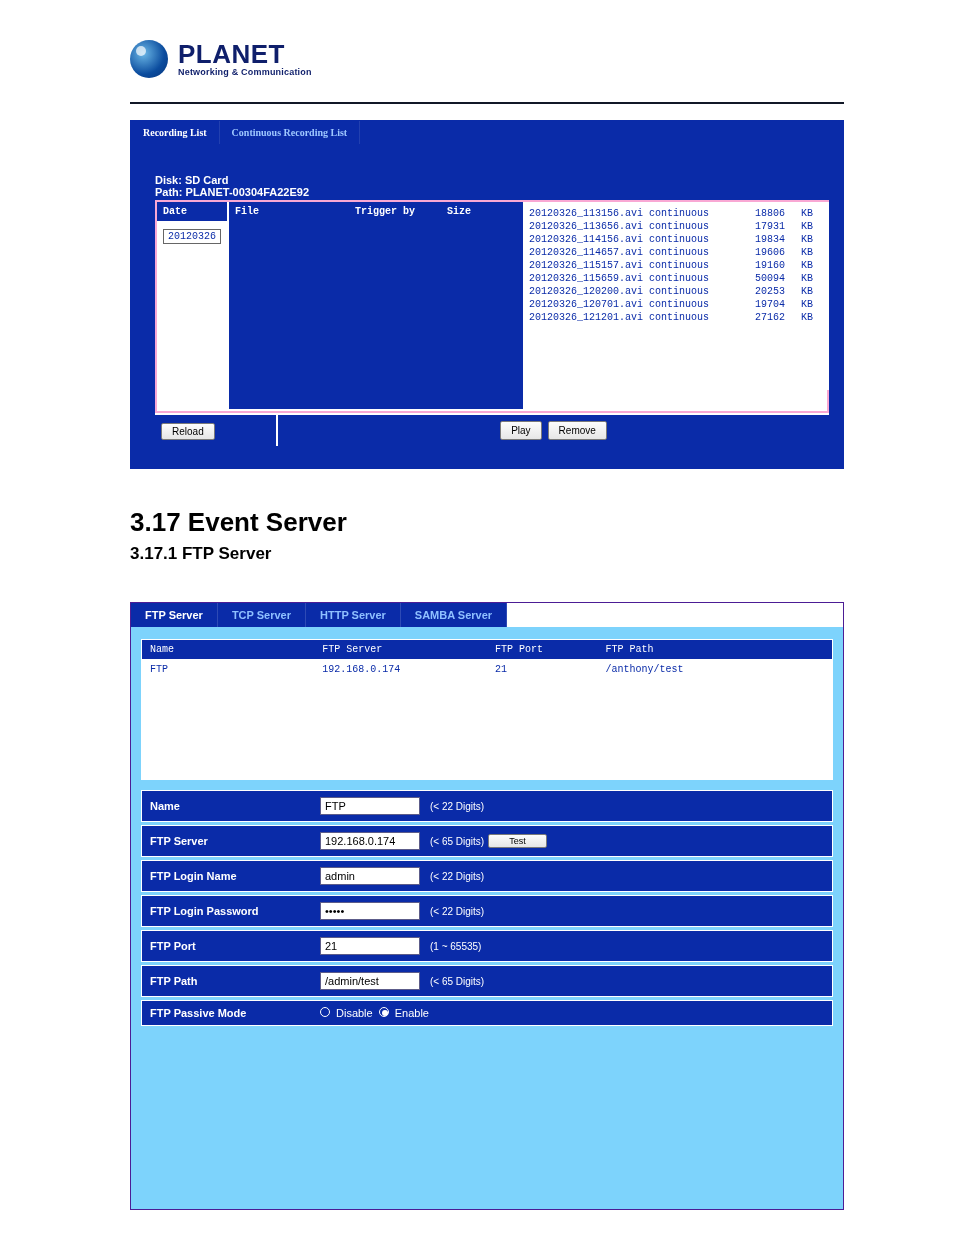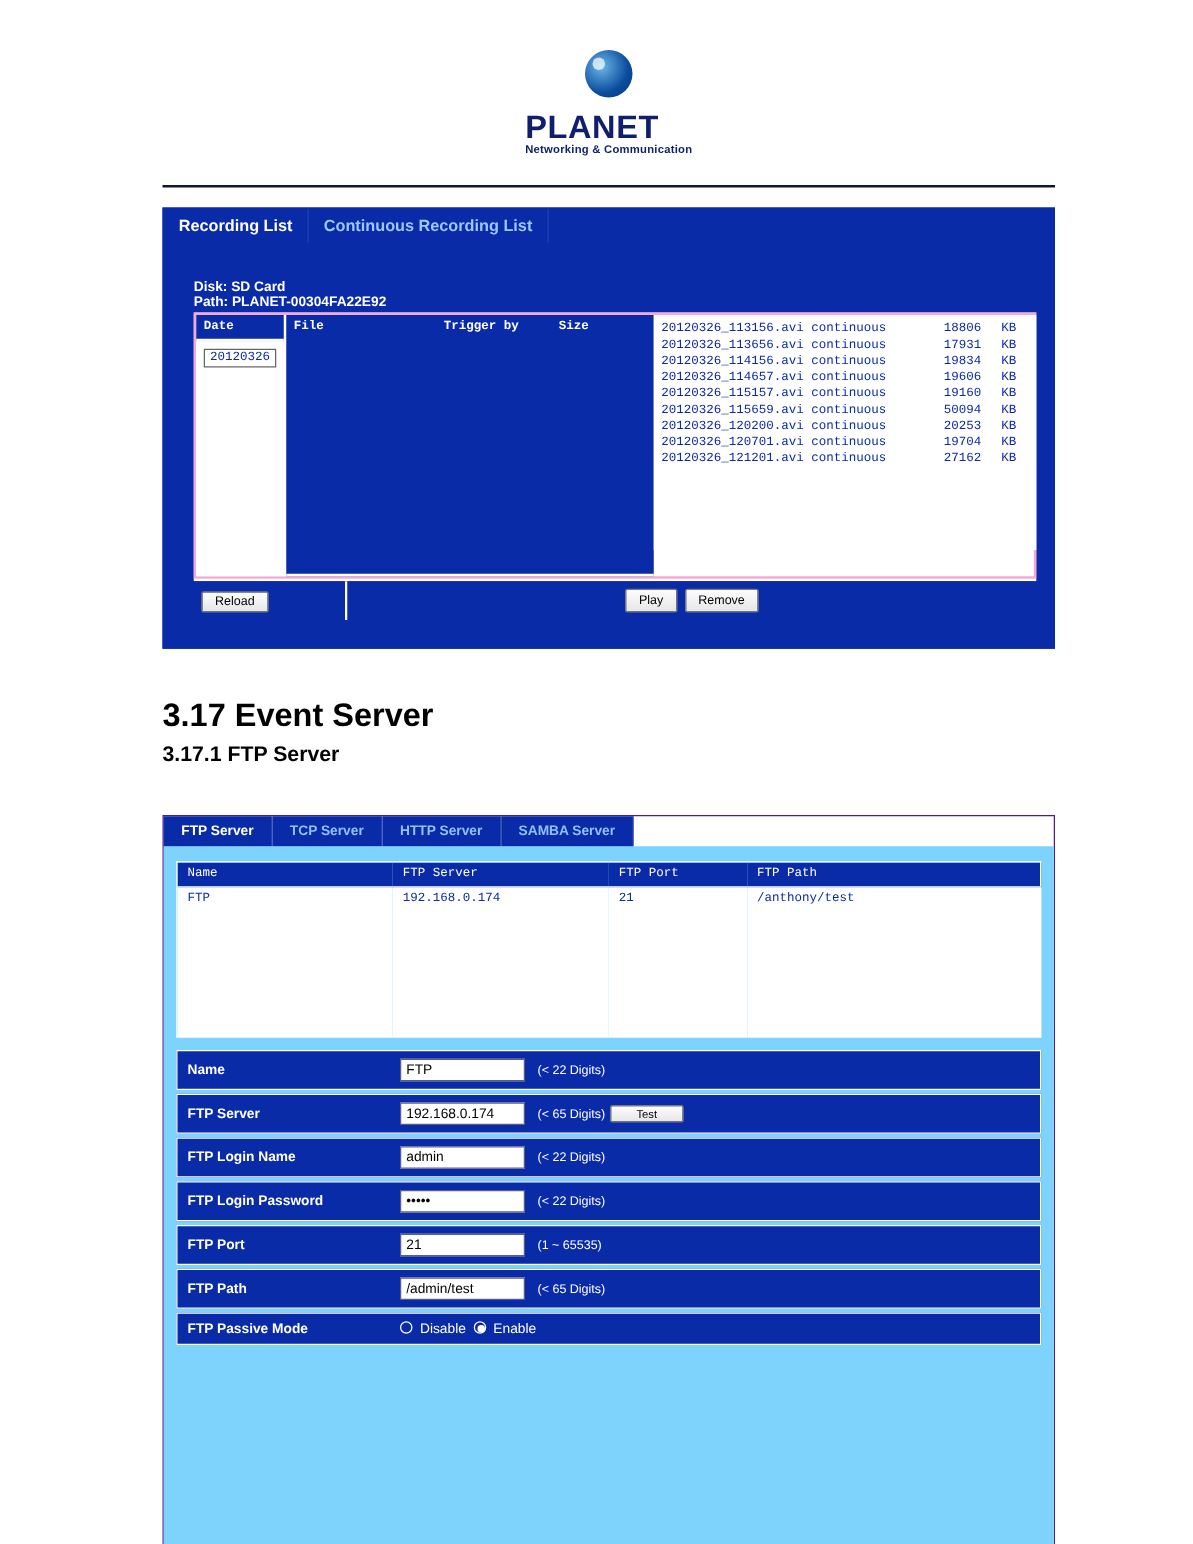--- a/index.html
+++ b/index.html
@@ -1,28 +1,28 @@
 <!DOCTYPE html>
 <html><head>
 <meta charset="utf-8">
 <style>
   * { box-sizing: border-box; margin: 0; padding: 0; }
   body { font-family: Arial, sans-serif; background: #fff; width: 954px; margin: 0 auto; color: #000; }
   .page { padding: 40px 110px 40px 130px; }
   .logo-row { margin-bottom: 24px; }
-  .logo { display: flex; align-items: center; gap: 10px; flex-direction: column; }
+  .logo { display: flex; align-items: center; gap: 10px; }
   .logo-mark { width: 38px; height: 38px; border-radius: 50%; background: radial-gradient(circle at 35% 35%, #6bb7e6 0%, #0b4c9e 60%, #07347a 100%); position: relative; }
   .logo-mark::after { content:""; position:absolute; left:6px; top:6px; width:10px; height:10px; border-radius:50%; background:rgba(255,255,255,0.7); }
   .logo-text { font-family: "Arial Black", Arial, sans-serif; font-weight:900; font-size:26px; color:#0f1f6b; letter-spacing:0.5px; line-height:1; }
   .logo-sub { font-size:9px; color:#0f1f6b; font-weight:bold; letter-spacing:0.2px; }
   .divider { border-top:2px solid #111827; margin:6px 0 16px; }
   
   .shot { background:#0a2ba8; border:1px solid #0a2ba8; margin-bottom:38px; }
   .tabs { display:flex; }
-  .tab { font-family: Liberation Sans, sans-serif; font-size:13px; font-weight:bold; color:#fff; padding:6px 12px; border-right:1px solid rgba(255,255,255,0.1);text-align:right; }
+  .tab { font-family: Liberation Serif, serif; font-size:10px; font-weight:bold; color:#fff; padding:6px 12px; border-right:1px solid rgba(255,255,255,0.1);text-align:right; }
   .tab.light { color:#9ec7ff; }
   .shot-inner { padding:30px 14px 22px 24px; }
   .disk-lbl { color:#fff; font-weight:bold; font-size:11px; }
   .path-lbl { color:#fff; font-weight:bold; font-size:11px; margin-bottom:2px; }
   .listing-wrap { display:flex; border:2px solid #f9a8d4; background:#fff;}
   .col-dates { width:123px; border-right:2px solid #fff; display:flex; flex-direction:column; }
   .col-files { flex:1; display:flex; flex-direction:row; }
   .col-head { background:#0a2ba8; color:#fff; font-family:"Courier New",monospace; font-size:10px; font-weight:bold; padding:4px 6px; border-bottom:2px solid #fff; }
   .files-head { display:flex; gap:0; }
   .fh-file { width:120px; }

